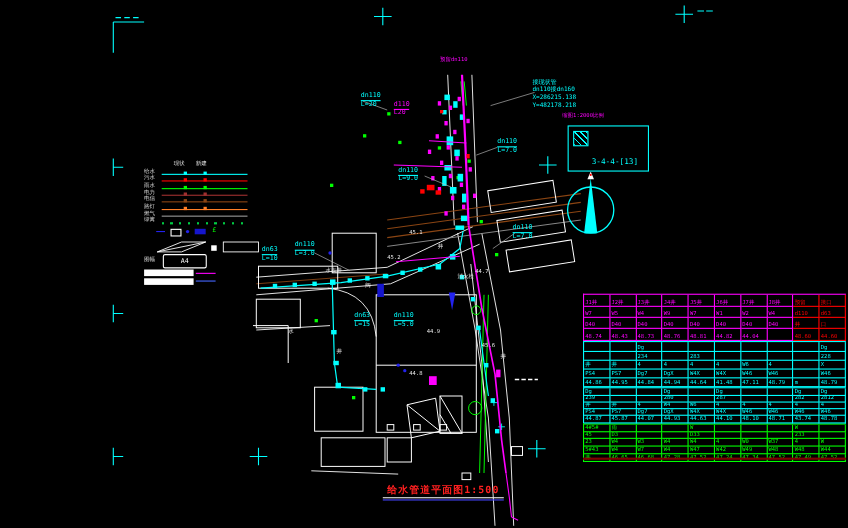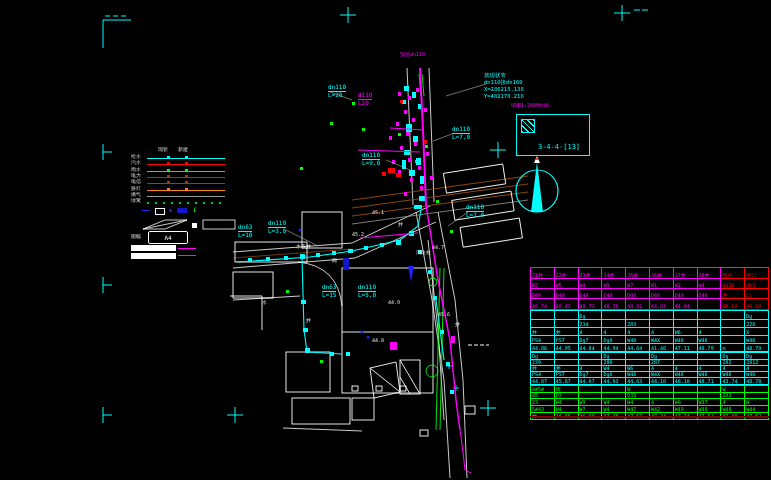--- a/index.html
+++ b/index.html
@@ -575,14 +575,19 @@
         <div class="tcell" style="border-color: rgb(0, 255, 0); color: rgb(0, 255, 0);">47.52</div>
         <div class="tcell" style="border-color: rgb(0, 255, 0); color: rgb(0, 255, 0);">47.24</div>
         <div class="tcell" style="border-color: rgb(0, 255, 0); color: rgb(0, 255, 0);">47.34</div>
         <div class="tcell" style="border-color: rgb(0, 255, 0); color: rgb(0, 255, 0);">47.52</div>
         <div class="tcell" style="border-color: rgb(0, 255, 0); color: rgb(0, 255, 0);">47.49</div>
         <div class="tcell" style="border-color: rgb(0, 255, 0); color: rgb(0, 255, 0);">47.52</div>
       </div>
     </div>
   <div id="table-underline"></div>
 
+  <div id="title-block">
+    <div id="title-text">给水管道平面图1:500</div>
+    <div id="title-ul1"></div>
+    <div id="title-ul2"></div>
+  </div>
 
 </div>
 
 </body></html>

